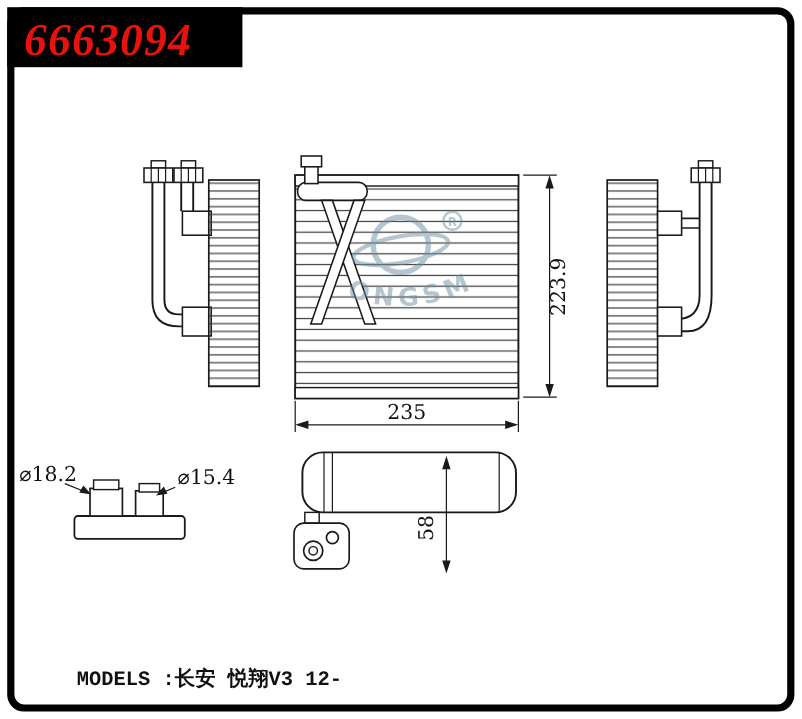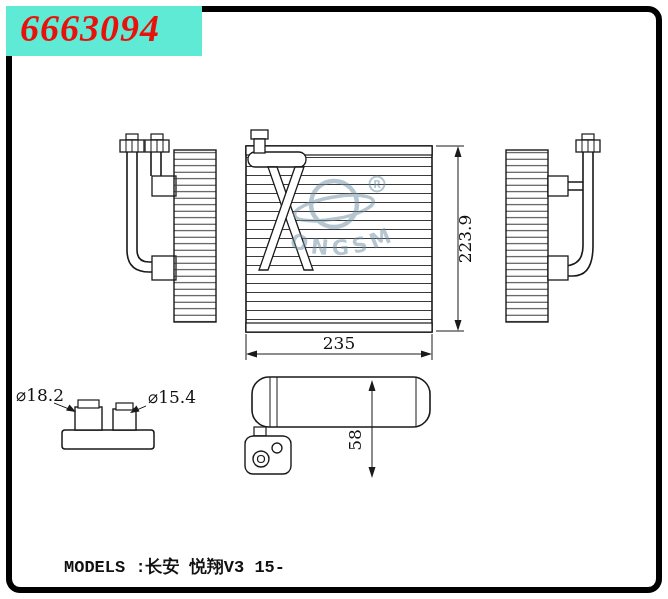--- a/index.html
+++ b/index.html
@@ -1,21 +1,21 @@
 <!DOCTYPE html>
 <html><head>
 <meta charset="utf-8">
 <style>
   html,body{margin:0;padding:0;background:#ffffff;}
   .page{position:relative;width:668px;height:599px;background:#ffffff;overflow:hidden;
         font-family:"DejaVu Sans",sans-serif;}
   .frame{position:absolute;left:6px;top:6px;right:6px;bottom:6px;
          border:6px solid #000;border-radius:14px;pointer-events:none;z-index:2;}
-  .badge{position:absolute;left:6px;top:6px;width:196px;height:50px;background:#5eead4;
-         display:flex;align-items:flex-start;padding-left:14px;box-sizing:border-box;z-index:5;}
+  .badge{position:absolute;left:6px;top:6px;width:196px;height:50px;background:#000000;
+         display:flex;align-items:flex-end;padding-left:14px;box-sizing:border-box;z-index:5;}
   .badge span{font-family:"Liberation Serif","DejaVu Serif",serif;font-style:italic;
               font-weight:bold;font-size:38px;color:#E8120C;letter-spacing:1px;}
   .drawing{position:absolute;left:0;top:0;z-index:3;}
   .specs{position:absolute;left:64px;top:503px;z-index:4;
          font-family:"Liberation Mono","DejaVu Sans Mono",monospace;
          font-weight:bold;font-size:17px;color:#111;line-height:26px;white-space:pre;}
   .dim{font-family:"DejaVu Serif","DejaVu Sans",serif;font-size:17px;fill:#111;}
   .wm-text{font-family:"DejaVu Sans",sans-serif;font-weight:bold;font-size:21px;
            letter-spacing:4.5px;fill:#6D8FA2;}
   .wm-r{font-family:"DejaVu Sans",sans-serif;font-weight:bold;font-size:10px;fill:#6D8FA2;}
@@ -134,18 +134,18 @@
       <path d="M54 403 L74 411" fill="none" stroke-width="1"></path>
       <polygon points="76,412 66,410.5 69.5,404.5" fill="#1A1A1A" stroke="none"></polygon>
       <path d="M146 406 L132 412" fill="none" stroke-width="1"></path>
       <polygon points="130,413 139.5,411.5 136.5,405.5" fill="#1A1A1A" stroke="none"></polygon>
       <text class="dim" x="16" y="401" stroke="none">⌀18.2</text>
       <text class="dim" x="148" y="403" stroke="none">⌀15.4</text>
     </g>
   </svg>
 
   <div class="specs">
-    <div>MODELS :长安 悦翔V3 15-</div>
+    <div>MODELS :长安 悦翔V3 12-</div>
     
     
   </div>
 
 </div>
 
 </body></html>

